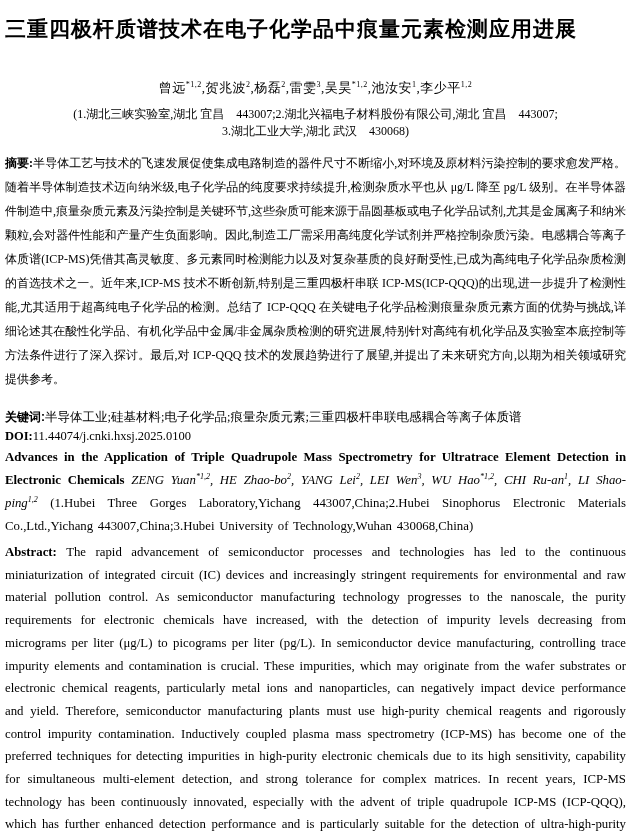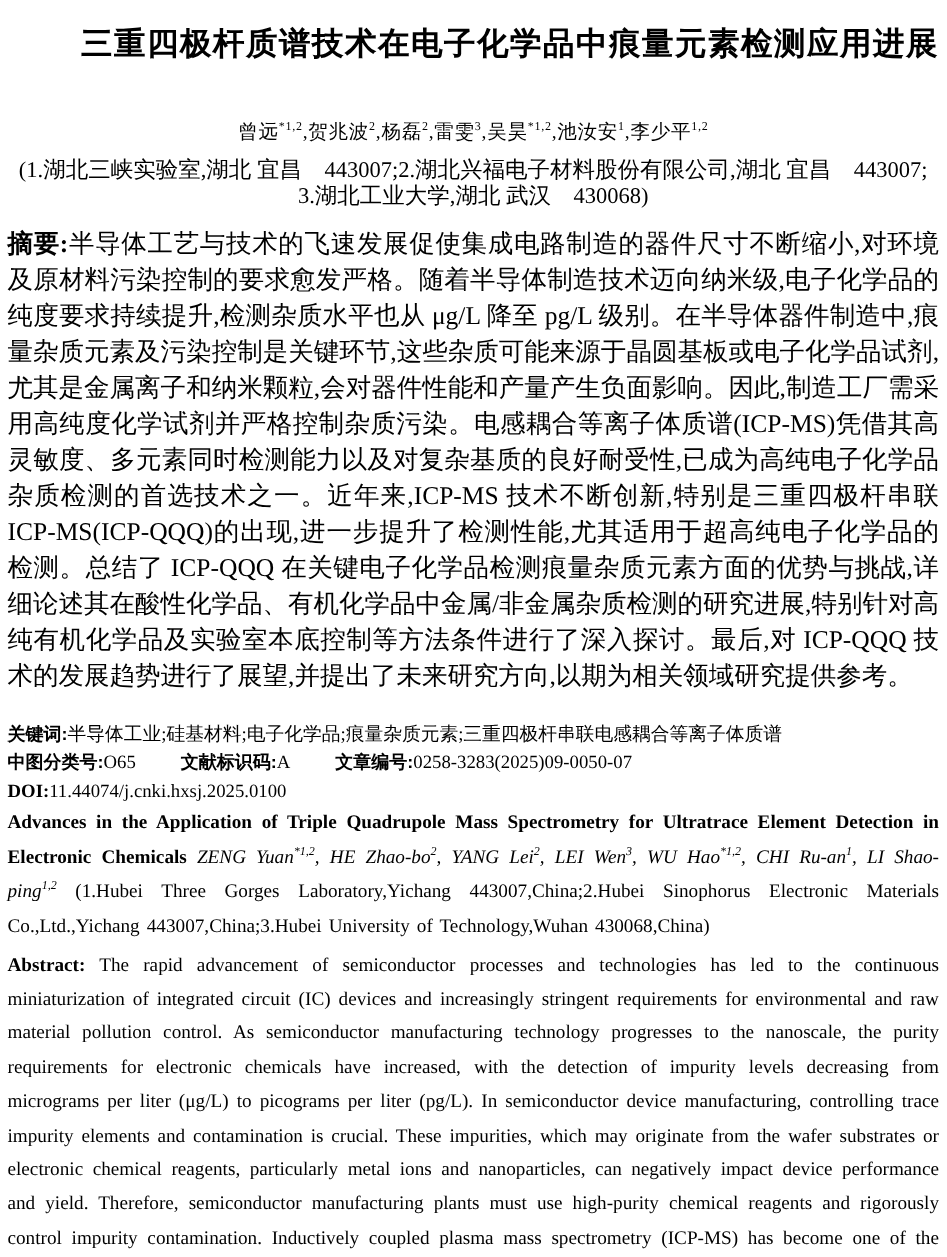--- a/index.html
+++ b/index.html
@@ -7,21 +7,21 @@
     width: 631px; height: 838px;
     background: #ffffff; color: #000000;
     overflow: hidden;
     font-family: "Liberation Serif", "DejaVu Serif", serif;
   }
   .page { padding: 0 5px; width: 631px; height: 838px; }
 
   
   .title-cn {
     margin-top: 15px;
-    text-align: right;
+    text-align: left;
     font-family: "Liberation Sans", "DejaVu Sans", sans-serif;
     font-weight: 700;
     font-size: 21px;
     letter-spacing: 1px;
   }
 
   
   .authors-cn {
     margin-top: 36px;
     text-align: center;
@@ -29,29 +29,29 @@
     letter-spacing: 0.5px;
   }
   .authors-cn sup, .en-head sup {
     font-size: 8px;
     line-height: 0;
   }
 
   
   .affil-cn {
     text-align: center;
-    font-size: 15px;
+    font-size: 12px;
     line-height: 16.5px;
   }
   .affil-cn.first { margin-top: 9px; }
 
   
   .abstract-cn {
     margin-top: 12px;
-    font-size: 17px;
+    font-size: 12px;
     line-height: 24px;
     text-align: justify;
   }
   .kw-cn {
     font-size: 12.5px;
     line-height: 20px;
     margin-top: 16px;
   }
   .meta-line {
     font-size: 12.5px;
@@ -89,21 +89,20 @@
 
   <div class="authors-cn" id="authors-cn"><span><span>曾远</span><sup>*1,2</sup></span>,<span><span>贺兆波</span><sup>2</sup></span>,<span><span>杨磊</span><sup>2</sup></span>,<span><span>雷雯</span><sup>3</sup></span>,<span><span>吴昊</span><sup>*1,2</sup></span>,<span><span>池汝安</span><sup>1</sup></span>,<span><span>李少平</span><sup>1,2</sup></span></div>
 
   <div class="affil-cn first">(1.湖北三峡实验室,湖北 宜昌　443007;2.湖北兴福电子材料股份有限公司,湖北 宜昌　443007;</div>
   <div class="affil-cn">3.湖北工业大学,湖北 武汉　430068)</div>
 
   <p class="abstract-cn"><b class="lbl">摘要:</b><span>半导体工艺与技术的飞速发展促使集成电路制造的器件尺寸不断缩小,对环境及原材料污染控制的要求愈发严格。随着半导体制造技术迈向纳米级,电子化学品的纯度要求持续提升,检测杂质水平也从 μg/L 降至 pg/L 级别。在半导体器件制造中,痕量杂质元素及污染控制是关键环节,这些杂质可能来源于晶圆基板或电子化学品试剂,尤其是金属离子和纳米颗粒,会对器件性能和产量产生负面影响。因此,制造工厂需采用高纯度化学试剂并严格控制杂质污染。电感耦合等离子体质谱(ICP-MS)凭借其高灵敏度、多元素同时检测能力以及对复杂基质的良好耐受性,已成为高纯电子化学品杂质检测的首选技术之一。近年来,ICP-MS 技术不断创新,特别是三重四极杆串联 ICP-MS(ICP-QQQ)的出现,进一步提升了检测性能,尤其适用于超高纯电子化学品的检测。总结了 ICP-QQQ 在关键电子化学品检测痕量杂质元素方面的优势与挑战,详细论述其在酸性化学品、有机化学品中金属/非金属杂质检测的研究进展,特别针对高纯有机化学品及实验室本底控制等方法条件进行了深入探讨。最后,对 ICP-QQQ 技术的发展趋势进行了展望,并提出了未来研究方向,以期为相关领域研究提供参考。</span></p>
 
   <p class="kw-cn"><b class="lbl">关键词:</b><span>半导体工业;硅基材料;电子化学品;痕量杂质元素;三重四极杆串联电感耦合等离子体质谱</span></p>
 
-  <p class="meta-line"><b class="lbl">中图分类号:</b><span class="val">O65</span><b class="lbl">文献标识码:</b><span class="val">A</span><b class="lbl">文章编号:</b><span class="val last">0258-3283(2025)09-0050-07</span></p>
 
   <p class="meta-line"><b class="doi-lbl">DOI:</b><span>11.44074/j.cnki.hxsj.2025.0100</span></p>
 
   <p class="en-head"><b class="title-en">Advances in the Application of Triple Quadrupole Mass Spectrometry for Ultratrace Element Detection in Electronic Chemicals</b>
     <span class="en-authors" id="authors-en"><span><span>ZENG Yuan</span><sup>*1,2</sup></span>, <span><span>HE Zhao-bo</span><sup>2</sup></span>, <span><span>YANG Lei</span><sup>2</sup></span>, <span><span>LEI Wen</span><sup>3</sup></span>, <span><span>WU Hao</span><sup>*1,2</sup></span>, <span><span>CHI Ru-an</span><sup>1</sup></span>, <span><span>LI Shao-ping</span><sup>1,2</sup></span></span>
     <span>(1.Hubei Three Gorges Laboratory,Yichang 443007,China;2.Hubei Sinophorus Electronic Materials Co.,Ltd.,Yichang 443007,China;3.Hubei University of Technology,Wuhan 430068,China)</span></p>
 
   <p class="abstract-en"><b class="lbl">Abstract:</b> <span>The rapid advancement of semiconductor processes and technologies has led to the continuous miniaturization of integrated circuit (IC) devices and increasingly stringent requirements for environmental and raw material pollution control. As semiconductor manufacturing technology progresses to the nanoscale, the purity requirements for electronic chemicals have increased, with the detection of impurity levels decreasing from micrograms per liter (μg/L) to picograms per liter (pg/L). In semiconductor device manufacturing, controlling trace impurity elements and contamination is crucial. These impurities, which may originate from the wafer substrates or electronic chemical reagents, particularly metal ions and nanoparticles, can negatively impact device performance and yield. Therefore, semiconductor manufacturing plants must use high-purity chemical reagents and rigorously control impurity contamination. Inductively coupled plasma mass spectrometry (ICP-MS) has become one of the preferred techniques for detecting impurities in high-purity electronic chemicals due to its high sensitivity, capability for simultaneous multi-element detection, and strong tolerance for complex matrices. In recent years, ICP-MS technology has been continuously innovated, especially with the advent of triple quadrupole ICP-MS (ICP-QQQ), which has further enhanced detection performance and is particularly suitable for the detection of ultra-high-purity electronic chemicals. This article reviewed the advantages and challenges of ICP-QQQ in detecting trace impurity elements in key electronic chemicals and provided a detailed discussion on the research progress of metal/non-metal impurity detection in acidic and organic chemicals. Special attention was given to the methodological conditions for high-purity organic chemicals and laboratory background control. Finally, the future trends of ICP-QQQ technology are discussed, and potential research directions are proposed to serve as a reference for related studies in the field.</span></p>
 
 </div>

